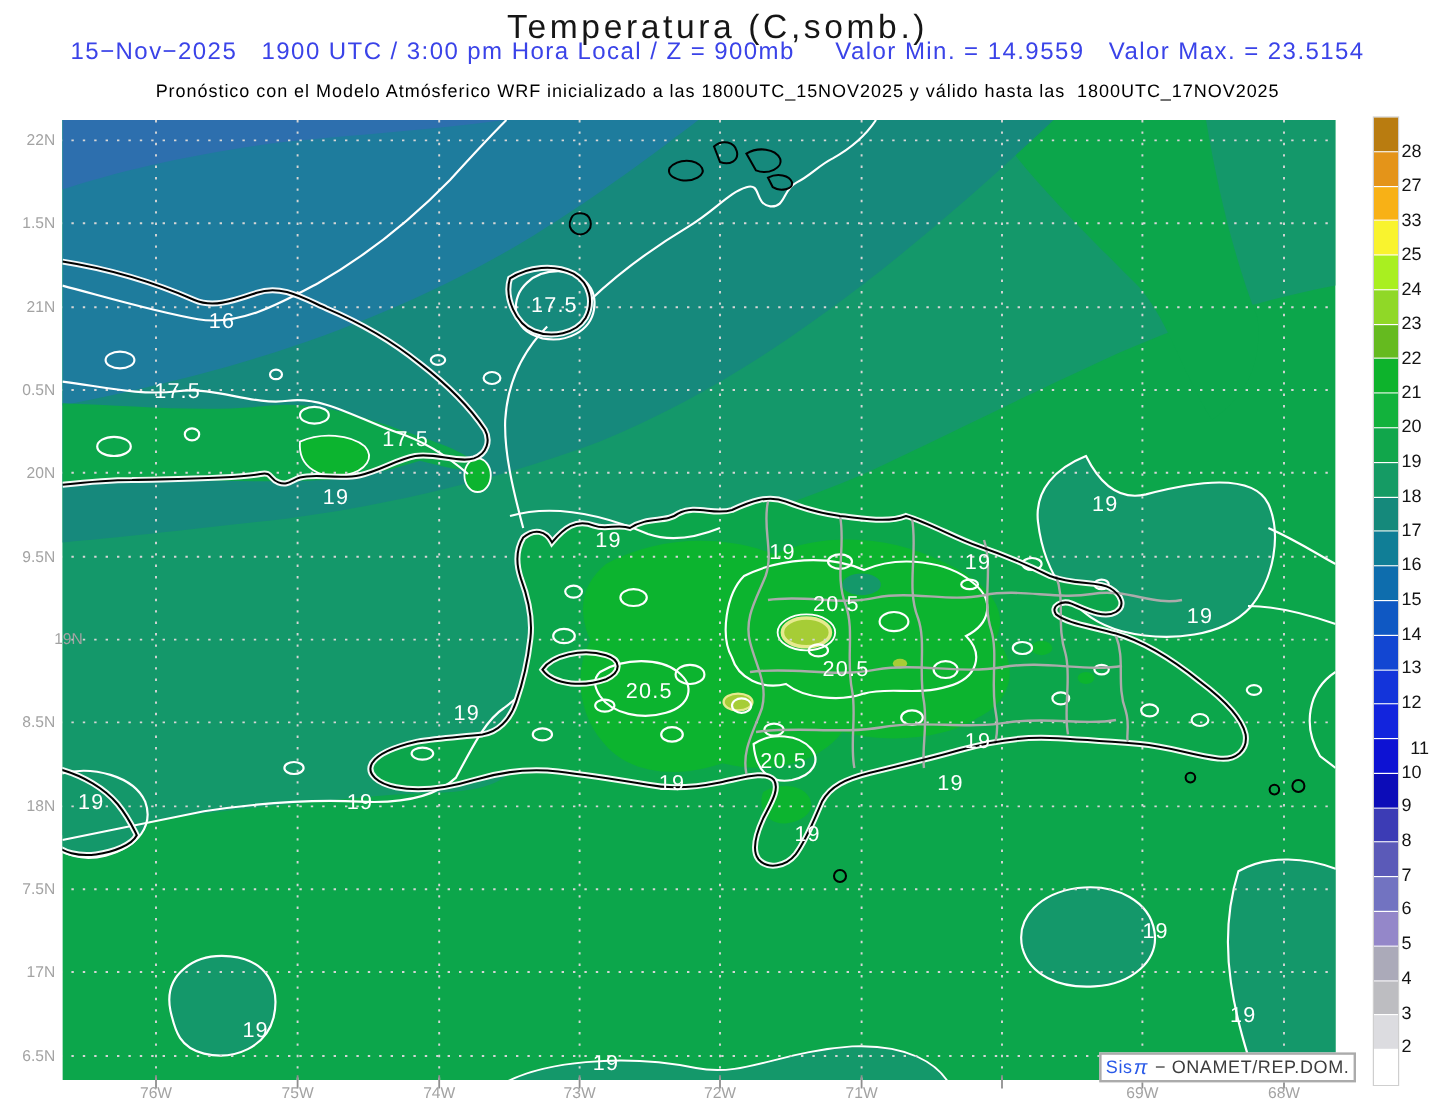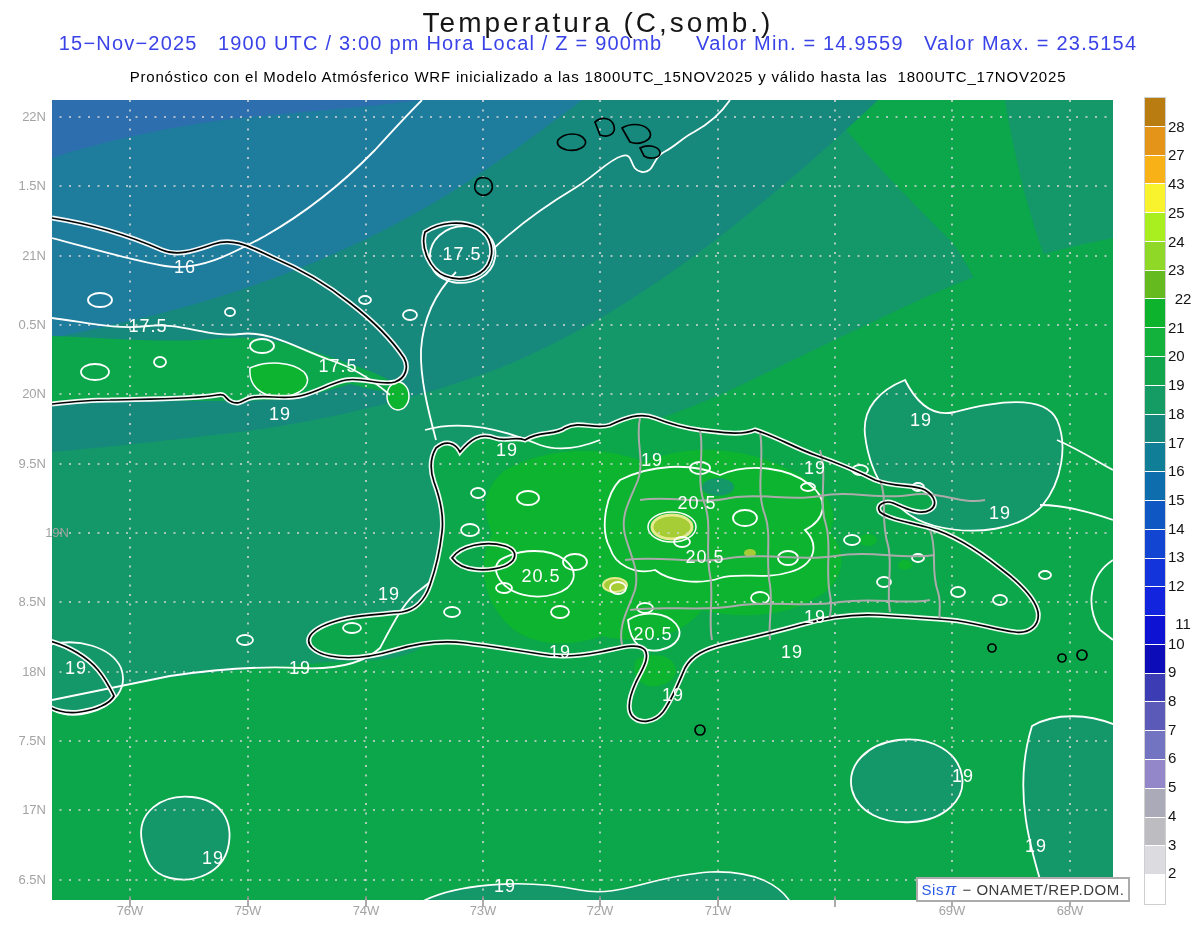--- a/index.html
+++ b/index.html
@@ -282,25 +282,25 @@
     <div class="cbcell" style="background: rgb(114, 115, 193);"></div>
     <div class="cbcell" style="background: rgb(148, 135, 201);"></div>
     <div class="cbcell" style="background: rgb(171, 170, 185);"></div>
     <div class="cbcell" style="background: rgb(189, 189, 193);"></div>
     <div class="cbcell" style="background: rgb(220, 220, 224);"></div>
     <div class="cbcell" style="background: rgb(255, 255, 255);"></div>
   </div>
 <div id="cblabels">
     <div class="cblabel" style="top: 117.714px;">28</div>
     <div class="cblabel" style="top: 146.429px;">27</div>
-    <div class="cblabel" style="top: 175.143px;">43</div>
+    <div class="cblabel" style="top: 175.143px;">33</div>
     <div class="cblabel" style="top: 203.857px;">25</div>
     <div class="cblabel" style="top: 232.571px;">24</div>
     <div class="cblabel" style="top: 261.286px;">23</div>
-    <div class="cblabel" style="top: 290px; text-align: center;">22</div>
+    <div class="cblabel" style="top: 290px;">22</div>
     <div class="cblabel" style="top: 318.714px;">21</div>
     <div class="cblabel" style="top: 347.429px;">20</div>
     <div class="cblabel" style="top: 376.143px;">19</div>
     <div class="cblabel" style="top: 404.857px;">18</div>
     <div class="cblabel" style="top: 433.571px;">17</div>
     <div class="cblabel" style="top: 462.286px;">16</div>
     <div class="cblabel" style="top: 491px;">15</div>
     <div class="cblabel" style="top: 519.714px;">14</div>
     <div class="cblabel" style="top: 548.429px;">13</div>
     <div class="cblabel" style="top: 577.143px;">12</div>

